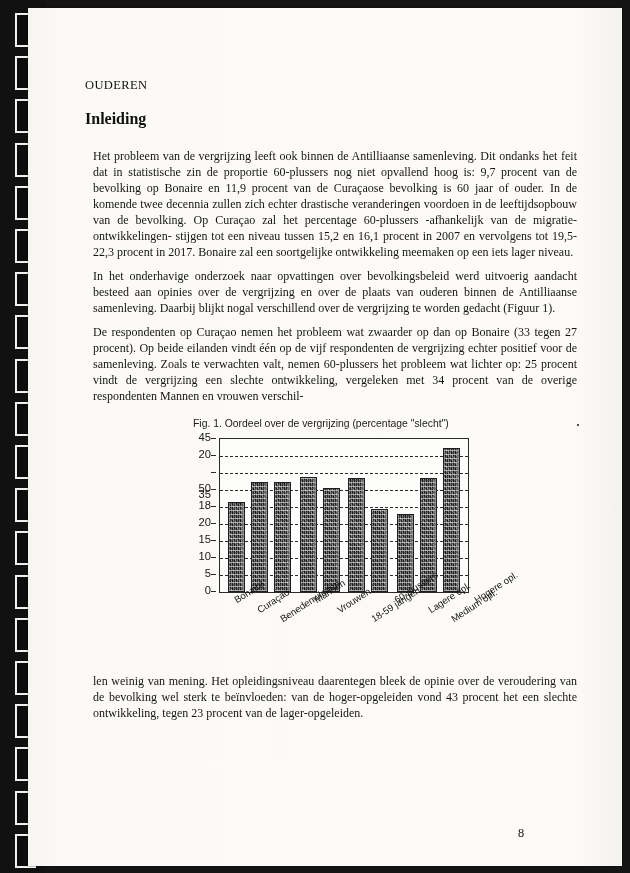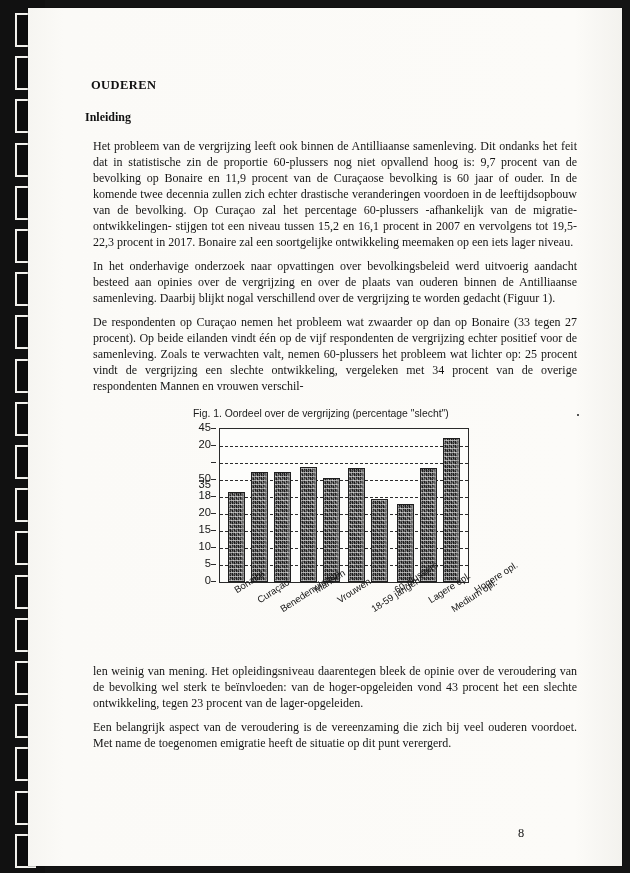--- a/index.html
+++ b/index.html
@@ -37,25 +37,25 @@
   #paper-inner{
     position:absolute;inset:0;
     background:linear-gradient(90deg,#f6f5f1 0%,#fbfaf7 6%,#fcfbf8 92%,#f3f2ee 100%);
   }
   
   #content{
     position:absolute;
     left:57px;top:70px;width:500px;
   }
   h1#heading{
-    font-size:12.5px;font-weight:bold;letter-spacing:.4px;
-    margin:0 0 17px 6px;color:#111;
+    font-size:12.5px;font-weight:normal;letter-spacing:.4px;
+    margin:0 0 17px 0;color:#111;
   }
   h2#subheading{
-    font-size:12px;font-weight:bold;margin:0 0 13px 0;color:#111;
+    font-size:16px;font-weight:bold;margin:0 0 20px 0;color:#111;
   }
   p.body{
     font-size:12px;line-height:16px;
     text-align:justify;margin:8px;color:#151515;
     -webkit-hyphens:none;hyphens:none;
   }
   p.body + p.body{margin-top:0;}
   p.gap{margin-top:12px;}
   
   #figure{
@@ -262,20 +262,19 @@
               <div class="xlab" style="left: 149.5px; top: 22px;">18-59 jarigen</div>
               <div class="xlab" style="left: 172.5px; top: 3px;">60-plussers</div>
               <div class="xlab" style="left: 206.5px; top: 12.5px;">Lagere opl.</div>
               <div class="xlab" style="left: 229.5px; top: 22px;">Medium opl.</div>
               <div class="xlab" style="left: 252.5px; top: 3px;">Hogere opl.</div>
             </div>
         </div>
       </div>
 
       <p class="body gap">len weinig van mening. Het opleidingsniveau daarentegen bleek de opinie over de veroudering van de bevolking wel sterk te beïnvloeden: van de hoger-opgeleiden vond 43 procent het een slechte ontwikkeling, tegen 23 procent van de lager-opgeleiden.</p>
-      <p class="body gap">Een belangrijk aspect van de veroudering is de vereenzaming die zich bij veel ouderen voordoet. Met name de toegenomen emigratie heeft de situatie op dit punt verergerd.</p>
 
     </div>
 
     <div id="page-number">8</div>
 
   </div>
 </div>
 
 </body></html>

